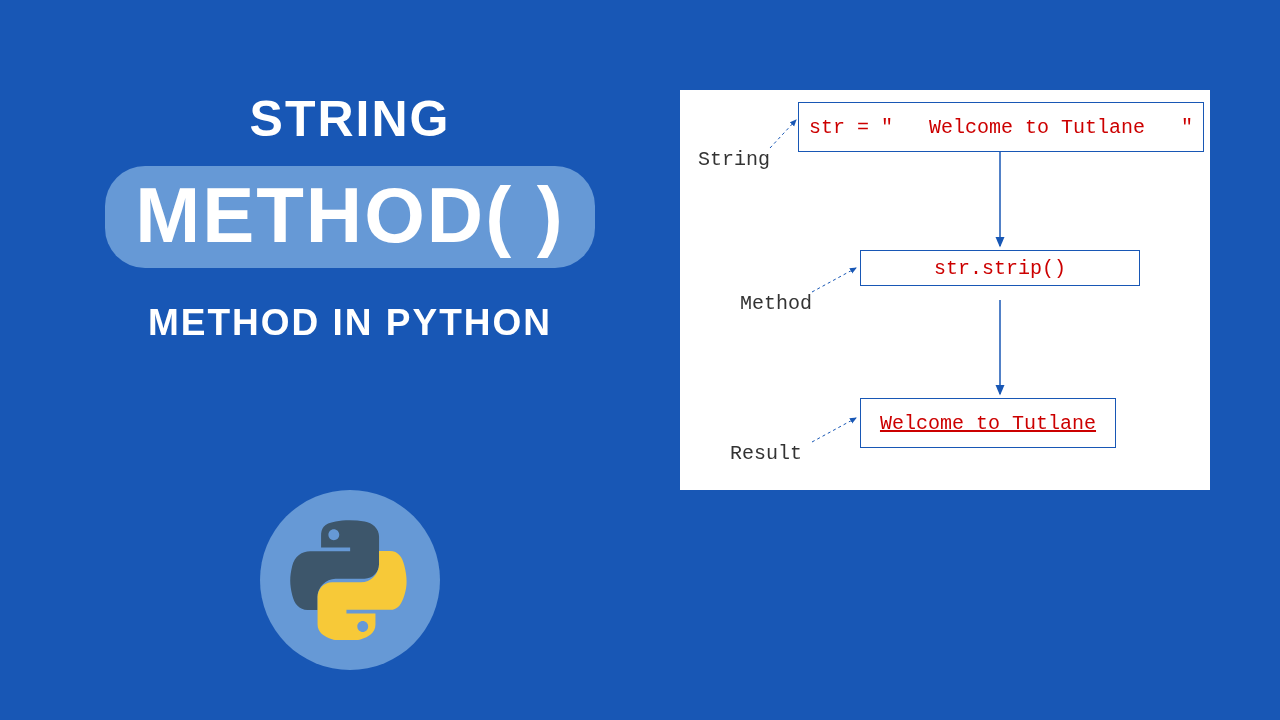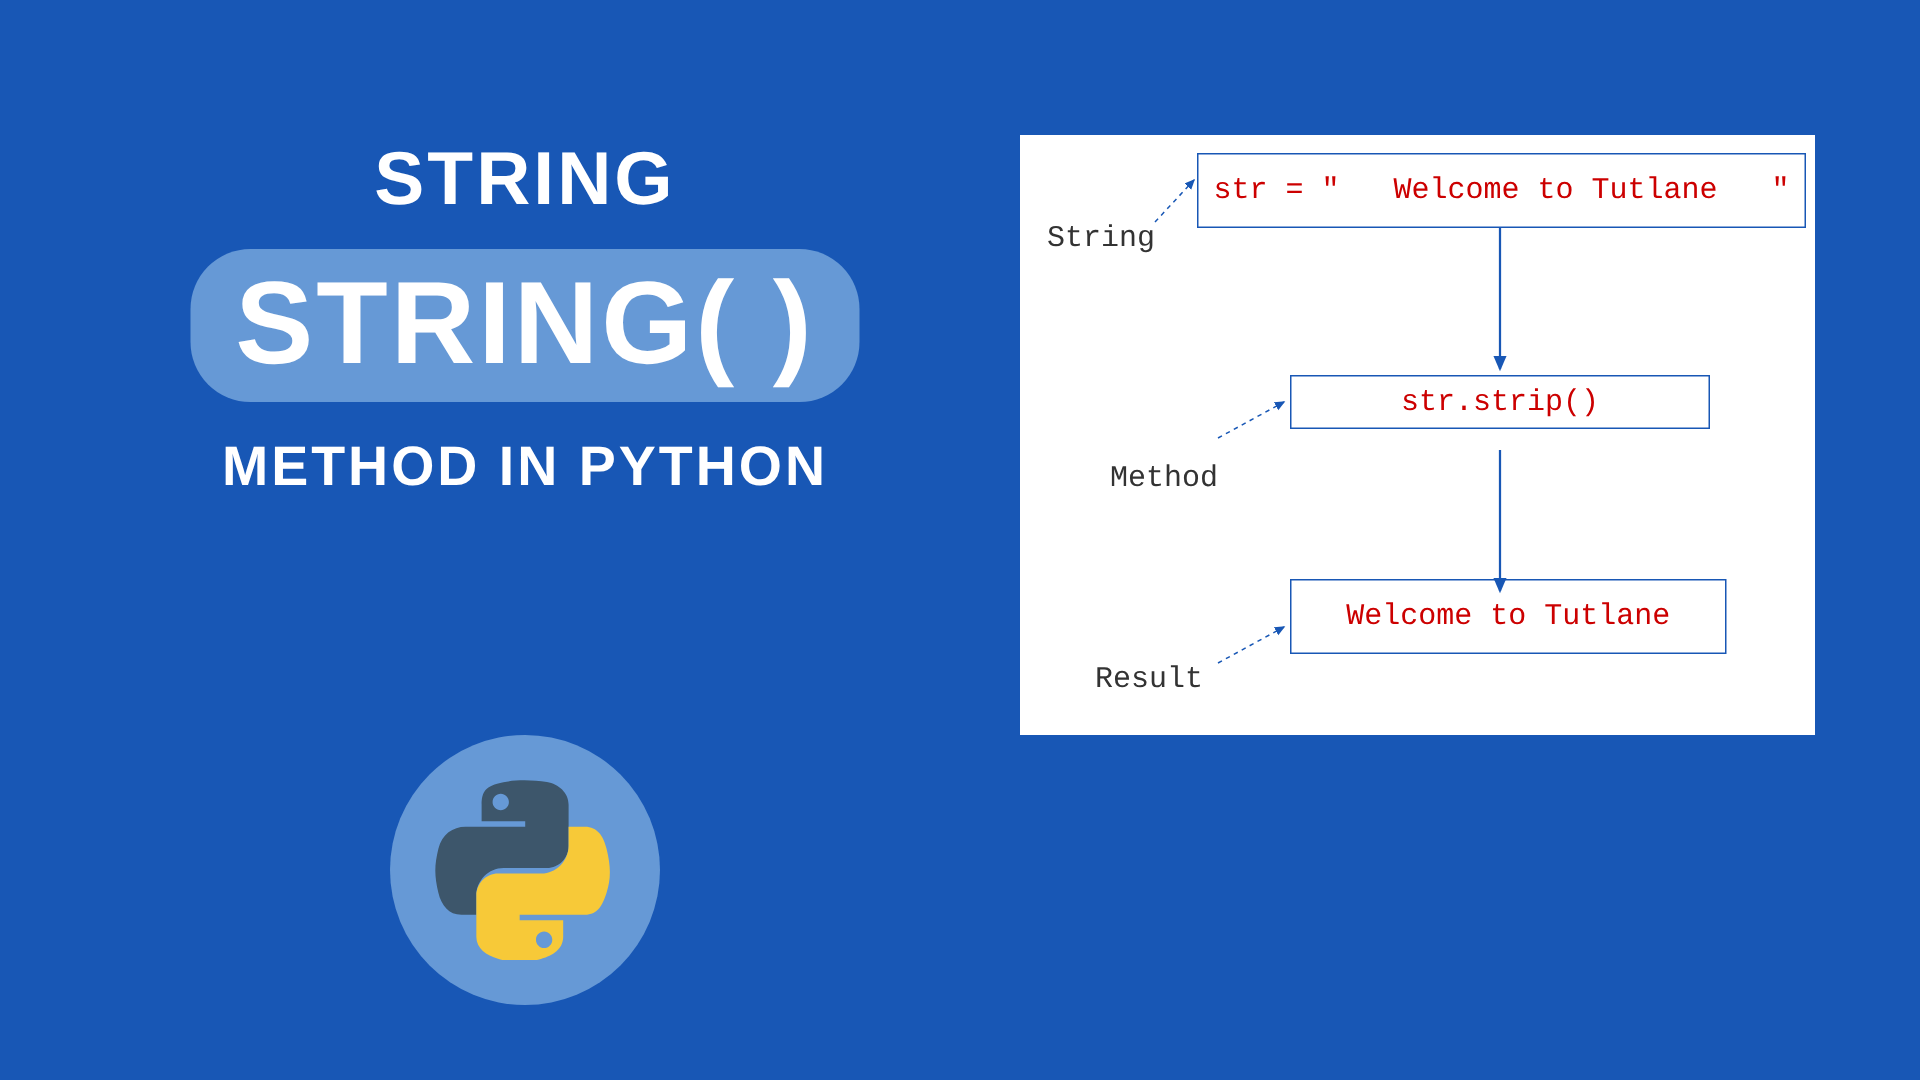--- a/index.html
+++ b/index.html
@@ -34,21 +34,21 @@
   .heading-main {
     font-size: 78px;
     font-weight: 900;
     letter-spacing: 2px;
     line-height: 1;
   }
   .heading-bottom {
     font-size: 37px;
     font-weight: 700;
     letter-spacing: 2px;
-    margin-top: 22px;
+    margin-top: 34px;
   }
   .python-logo-wrap {
     position: absolute;
     left: 260px;
     top: 490px;
     width: 180px;
     height: 180px;
     border-radius: 50%;
     background: #6699d6;
     display: flex;
@@ -74,45 +74,45 @@
     font-family: "Courier New", monospace;
     font-size: 20px;
     text-align: center;
     display: flex;
     align-items: center;
     justify-content: center;
     white-space: pre;
   }
   .box1 { left: 118px; top: 12px; width: 406px; height: 50px; color: #c00; }
   .box2 { left: 180px; top: 160px; width: 280px; height: 36px; color: #c00; }
-  .box3 { left: 180px; top: 296px; width: 291px; height: 50px; color: #c00; }
+  .box3 { left: 180px; top: 308px; width: 256px; height: 50px; color: #c00; text-decoration: underline; }
   .label {
     position: absolute;
     font-family: "Courier New", monospace;
     font-size: 20px;
     color: #333;
   }
   .label1 { left: 18px; top: 58px; }
-  .label2 { left: 60px; top: 202px; margin-top: 16px; }
+  .label2 { left: 60px; top: 202px; }
   .label3 { left: 50px; top: 352px; }
   svg.arrows {
     position: absolute;
     left: 0; top: 0;
     width: 530px;
     height: 400px;
     pointer-events: none;
   }
 </style>
 </head>
 <body>
 
 <div class="left-section">
   <div class="heading-top">STRING</div>
   <div class="pill">
-    <div class="heading-main">STRING( )</div>
+    <div class="heading-main">METHOD( )</div>
   </div>
   <div class="heading-bottom">METHOD IN PYTHON</div>
 </div>
 
 <div class="python-logo-wrap">
   <svg viewBox="0 0 256 255">
     <path d="M126.9 0c-10.6.05-20.7.95-29.6 2.53-26.2 4.62-31 14.3-31 32.1v23.5h62v7.88H43.3c-17.9 0-33.6 10.8-38.5 31.3-5.66 23.5-5.91 38.2 0 62.7 4.38 18.3 14.9 31.3 32.8 31.3h21.2v-28.2c0-20.4 17.6-38.4 38.5-38.4h61.9c17.1 0 30.8-14.1 30.8-31.3V34.6c0-16.7-14.1-29.3-30.8-32.1C148.6.95 137.5-.05 126.9 0zM93.5 19c6.37 0 11.6 5.28 11.6 11.8 0 6.47-5.18 11.7-11.6 11.7-6.41 0-11.6-5.24-11.6-11.7 0-6.5 5.17-11.8 11.6-11.8z" fill="#3d566b"></path>
     <path d="M190 65.9v27.4c0 21.3-18 39.2-38.5 39.2H89.6c-16.9 0-30.8 14.4-30.8 31.3v58.7c0 16.7 14.5 26.5 30.8 31.3 19.5 5.73 38.2 6.77 61.9 0 15.7-4.55 30.8-13.7 30.8-31.3v-23.5h-61.9v-7.88h92.8c17.9 0 24.6-12.5 30.8-31.3 6.43-19.4 6.15-38 0-62.7-4.43-17.8-12.9-31.3-30.8-31.3H190zm-34.8 149c6.41 0 11.6 5.24 11.6 11.7 0 6.5-5.17 11.8-11.6 11.8-6.37 0-11.6-5.28-11.6-11.8 0-6.47 5.18-11.7 11.6-11.7z" fill="#f7c938"></path>
   </svg>
 </div>

